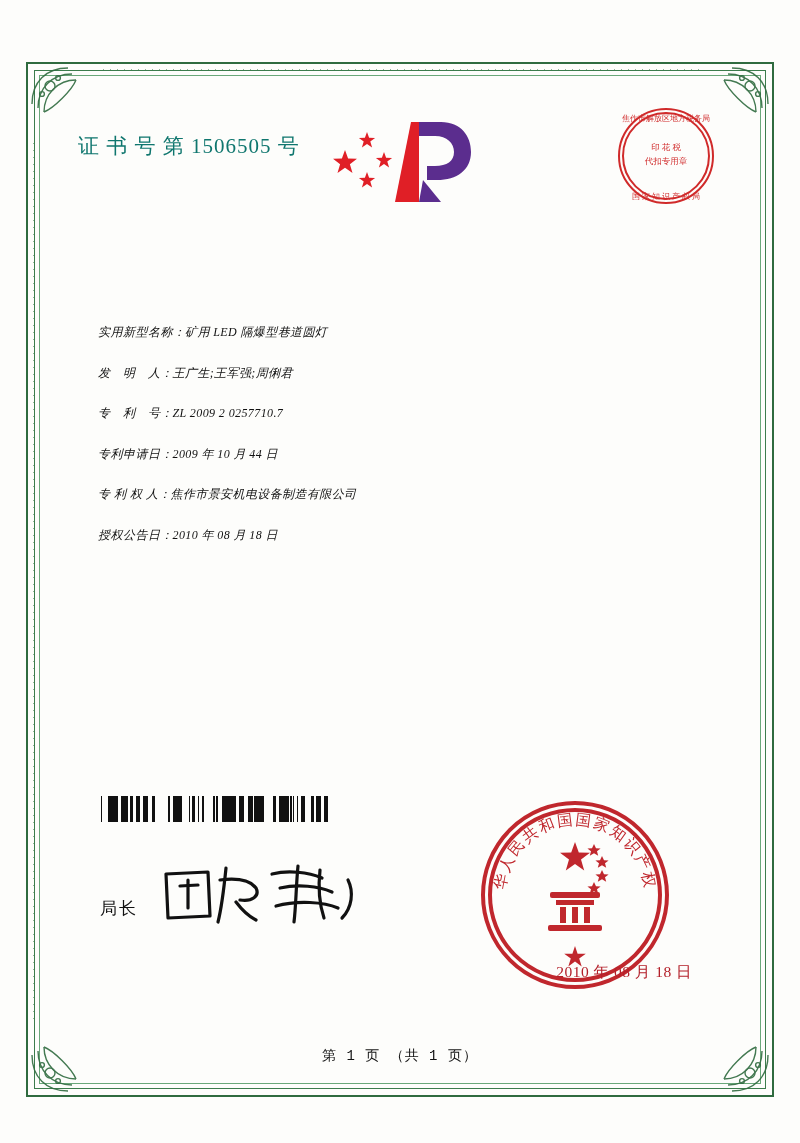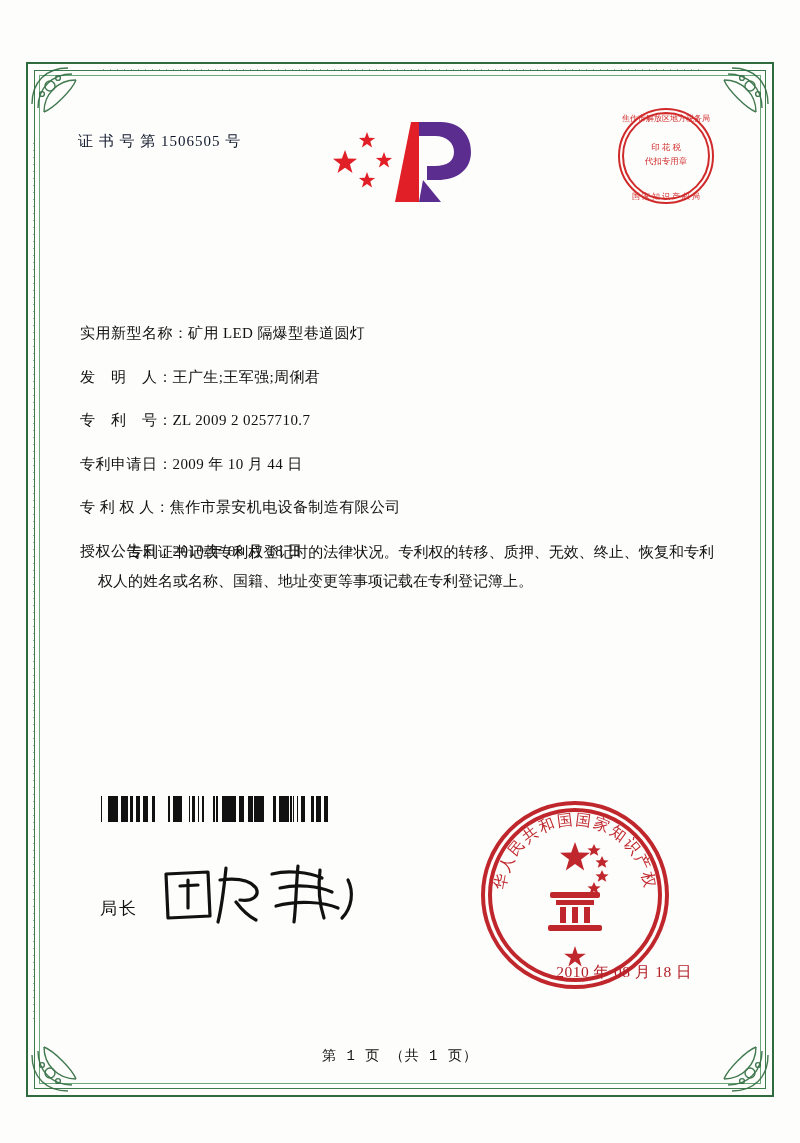--- a/index.html
+++ b/index.html
@@ -88,23 +88,23 @@
     left: 64px;
     top: 96px;
     right: 64px;
     bottom: 74px;
   }
 
   .cert-no {
     position: absolute;
     left: 14px;
     top: 36px;
-    font-size: 15px;
+    font-size: 21px;
     letter-spacing: 1px;
-    color: #0f172a;
+    color: #0f766e;
   }
 
   
   .logo {
     position: absolute;
     left: 50%;
     top: 18px;
     transform: translateX(-50%);
     width: 170px;
     height: 96px;
@@ -129,25 +129,26 @@
     text-align: center;
     font-size: 39px;
     font-weight: bold;
     letter-spacing: 5px;
     color: #0c0c0c;
     font-family: "Liberation Serif", "DejaVu Serif", serif;
   }
 
   .fields {
     position: absolute;
-    left: 16px;
+    left: 34px;
     right: 20px;
     top: 230px;
-    font-size: 15px;
+    font-size: 12px;
     line-height: 1;
+    font-style: italic;
   }
   .field-row {
     display: flex;
     align-items: baseline;
     margin-bottom: 28.5px;
     white-space: nowrap;
   }
   .field-label {
     color: #111;
     letter-spacing: .5px;
@@ -373,21 +374,20 @@
         <span class="field-value">焦作市景安机电设备制造有限公司</span>
       </div>
       <div class="field-row">
         <span class="field-label">授权公告日</span>
         <span class="field-sep">：</span>
         <span class="field-value">2010 年 08 月 18 日</span>
       </div>
     </div>
 
     <div class="paragraphs">
-      <p>专利证书记载专利权登记时的法律状况。专利权的转移、质押、无效、终止、恢复和专利权人的姓名或名称、国籍、地址变更等事项记载在专利登记簿上。</p>
     </div>
 
     <div class="barcode" id="barcode">
         <i style="width: 1px; background: transparent;"></i>
         <i style="width: 1px; background: rgb(17, 17, 17);"></i>
         <i style="width: 1px; background: transparent;"></i>
         <i style="width: 2px; background: transparent;"></i>
         <i style="width: 3px; background: transparent;"></i>
         <i style="width: 2px; background: rgb(17, 17, 17);"></i>
         <i style="width: 3px; background: rgb(17, 17, 17);"></i>

